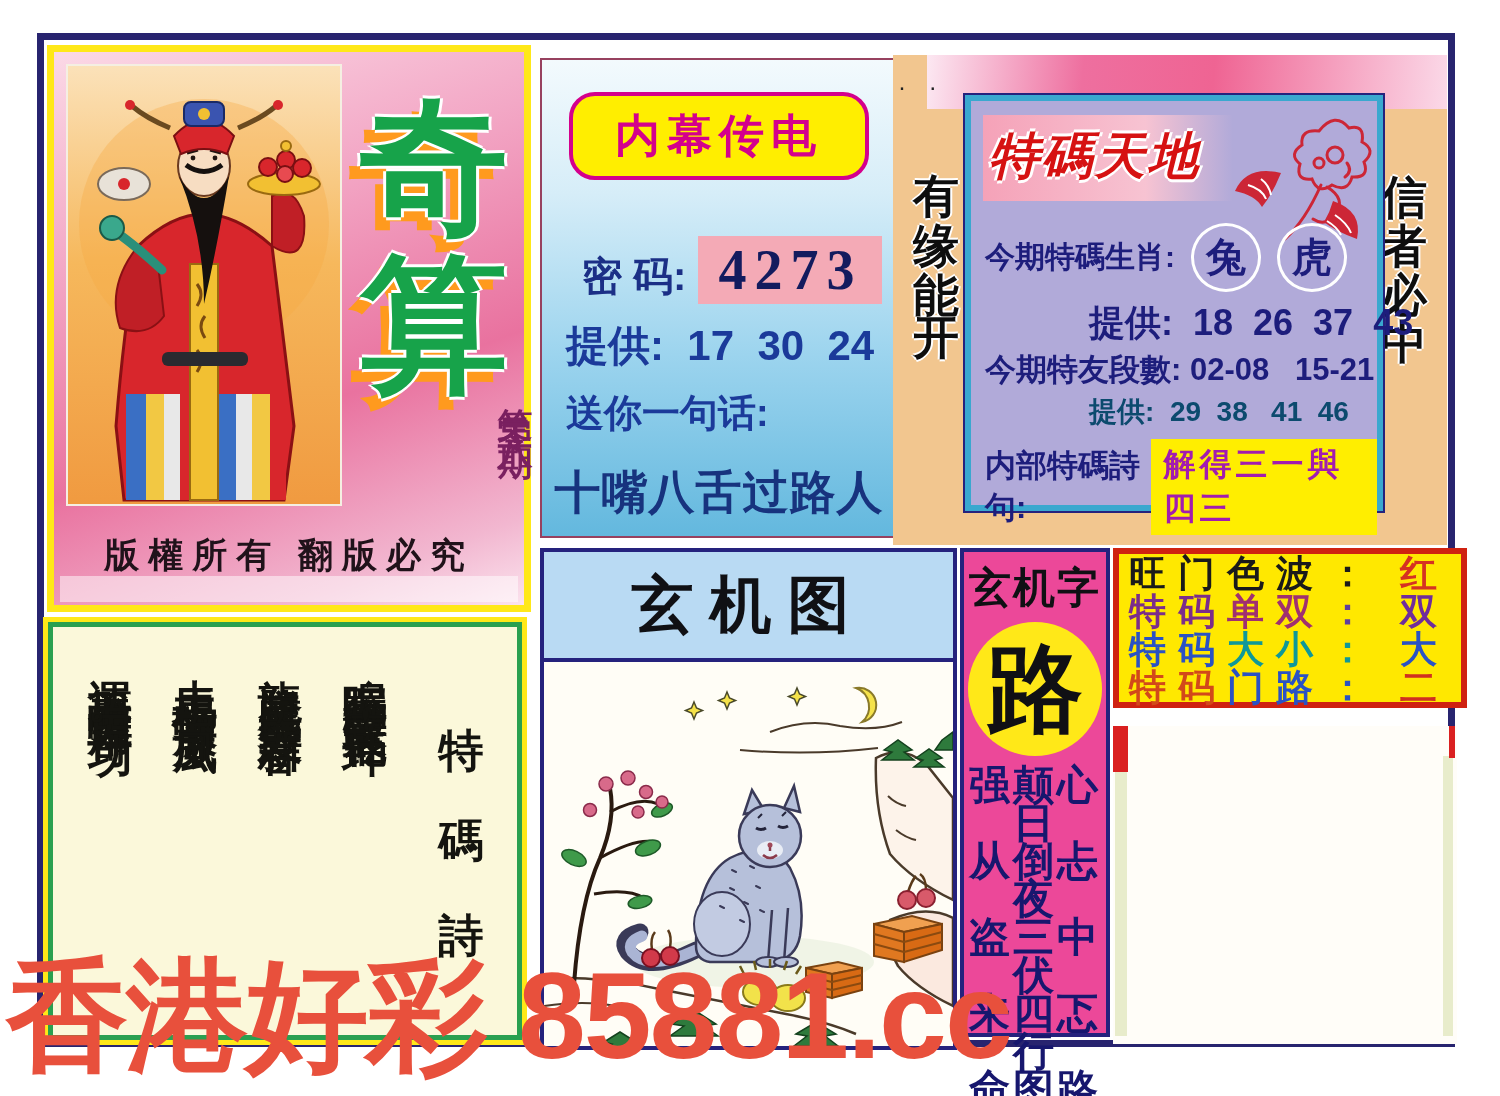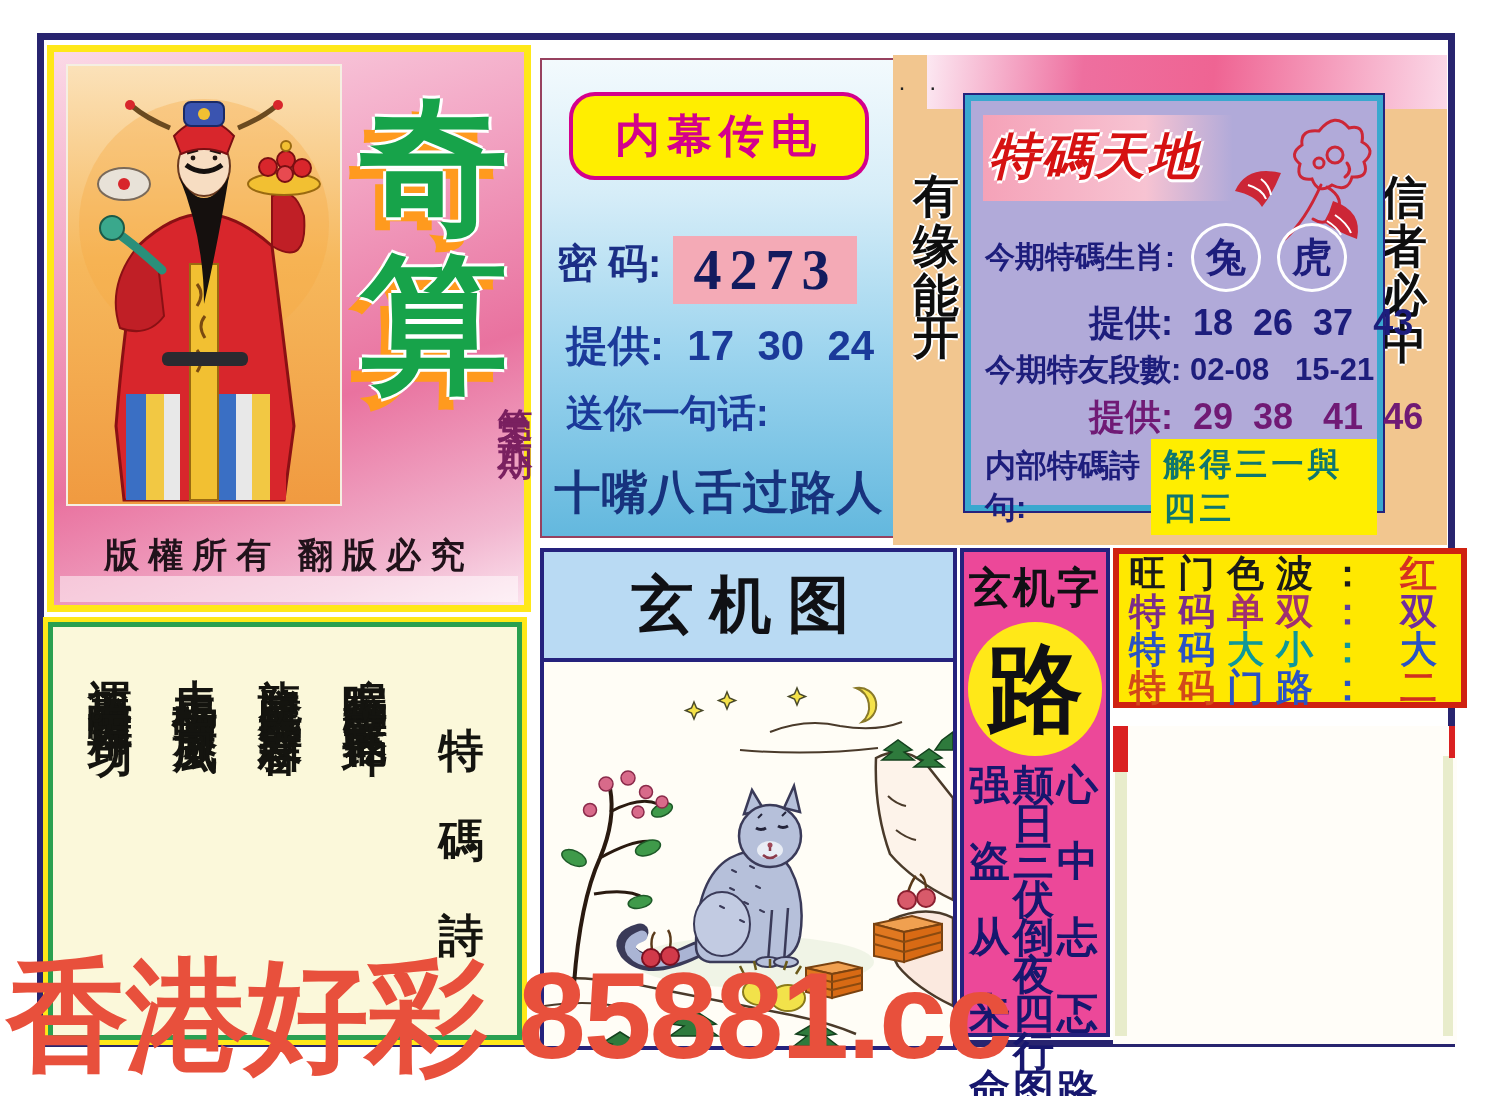--- a/index.html
+++ b/index.html
@@ -22,21 +22,21 @@
   .copyright{left:0;top:480px;width:100%;text-align:center;font-size:35px;font-weight:bold;
     color:#20121a;letter-spacing:9px;font-family:"Liberation Serif","DejaVu Serif",serif;}
   .deity-bottom{left:6px;top:524px;width:458px;height:26px;background:rgba(255,255,255,0.5);}
 
   
   .insider-panel{left:540px;top:58px;width:354px;height:476px;border:2px solid #97415f;
     background:linear-gradient(180deg,#f3fafd 0%,#d6edf8 28%,#9cd4ee 62%,#63b8de 100%);}
   .insider-header{position:absolute;left:27px;top:32px;width:292px;height:80px;background:#ffee00;
     border:4px solid #d4008c;border-radius:26px;display:flex;align-items:center;justify-content:center;
     font-size:45px;font-weight:bold;color:#d4008c;letter-spacing:7px;}
-  .pw-row{position:absolute;left:15px;top:176px;display:flex;align-items:flex-start;
+  .pw-row{position:absolute;left:40px;top:176px;display:flex;align-items:flex-end;
     font-size:40px;font-weight:bold;color:#1b2f86;white-space:pre;}
   .pw-val{background:#f4aab6;margin-left:12px;padding:2px 20px;font-size:56px;color:#131b5e;
     letter-spacing:8px;font-weight:bold;font-family:"Liberation Serif","DejaVu Serif",serif;}
   .provide-row{position:absolute;left:24px;top:258px;font-size:42px;font-weight:bold;color:#1b3a9a;white-space:pre;}
   .msg-label{position:absolute;left:24px;top:328px;font-size:38px;font-weight:bold;color:#1b3a9a;}
   .msg{position:absolute;left:0;top:402px;width:100%;text-align:center;font-size:46px;
     font-weight:bold;color:#17337e;letter-spacing:1px;}
 
   
   .special-panel{left:893px;top:55px;width:554px;height:490px;background:#f2c68f;}
@@ -55,25 +55,25 @@
   .sp-title{position:absolute;left:18px;top:22px;font-size:50px;font-weight:bold;color:#d61212;
     letter-spacing:3px;text-shadow:-3px 0 0 #fff,3px 0 0 #fff,0 -3px 0 #fff,0 3px 0 #fff;
     font-family:"Liberation Serif","DejaVu Serif",serif;font-style:italic;}
   .flower{position:absolute;right:2px;top:2px;width:152px;height:142px;}
   .sp-row1{position:absolute;left:14px;top:122px;display:flex;align-items:center;
     font-size:30px;font-weight:bold;color:#1d1d7c;}
   .zodiac{font-size:40px;border:3px solid #fff;border-radius:50%;padding:4px 12px;margin-left:16px;
     color:#1d1d7c;font-family:"Liberation Serif","DejaVu Serif",serif;}
   .sp-row2{position:absolute;left:118px;top:198px;font-size:36px;font-weight:bold;color:#1d1d7c;white-space:pre;}
   .sp-row3{position:absolute;left:14px;top:248px;font-size:31px;font-weight:bold;color:#1d1d7c;white-space:pre;}
-  .sp-row4{position:absolute;left:118px;top:292px;font-size:36px;font-weight:bold;color:#701a75;white-space:pre;}
+  .sp-row4{position:absolute;left:118px;top:292px;font-size:28px;font-weight:bold;color:#0c4a6e;white-space:pre;}
   .sp-row5{position:absolute;left:14px;top:338px;display:flex;align-items:flex-start;}
   .sp-poem-label{font-size:31px;font-weight:bold;color:#1d1d7c;margin-top:6px;}
   .sp-poem-lines{margin-left:6px;}
-  .sp-poem-line{background:#ffee00;color:#0f766e;font-size:32px;font-weight:bold;letter-spacing:4px;
+  .sp-poem-line{background:#ffee00;color:#a21caf;font-size:32px;font-weight:bold;letter-spacing:4px;
     padding:4px 12px;margin-bottom:25px;font-family:Liberation Mono, monospace;}
 
   
   .poem-panel{left:48px;top:622px;width:464px;height:408px;background:#fbf8da;
     border:5px solid #2aa050;outline:5px solid #ffe818;}
   .poem-cols{position:absolute;top:16px;right:26px;bottom:10px;writing-mode:vertical-rl;
     font-family:"Liberation Serif","DejaVu Serif",serif;}
   .poem-title{font-size:45px;color:#14140f;font-weight:600;letter-spacing:92px;padding-top:48px;margin-left:36px;}
   .poem-line{font-size:45px;color:#14140f;font-weight:600;letter-spacing:9px;margin-left:25px;}
 
@@ -351,22 +351,22 @@
     </div>
   </div>
 
   <div class="abs word-panel">
     <div class="word-title">玄机字</div>
     <div class="word-circle">
       <span class="word-char">路</span>
     </div>
     <div class="word-rows">
       <div class="word-row">强颠心日</div>
+      <div class="word-row">从倒忐夜</div>
       <div class="word-row">盗三中伏</div>
-      <div class="word-row">从倒忐夜</div>
       <div class="word-row">来四忑行</div>
       <div class="word-row">命图路意</div>
 
     </div>
   </div>
 
   <div class="abs hot-box">
     <div class="hot-row">
       <span class="hot-a" style="color: rgb(26, 26, 26);">旺门</span>
       <span class="hot-b" style="color: rgb(26, 26, 26);">色波</span>

